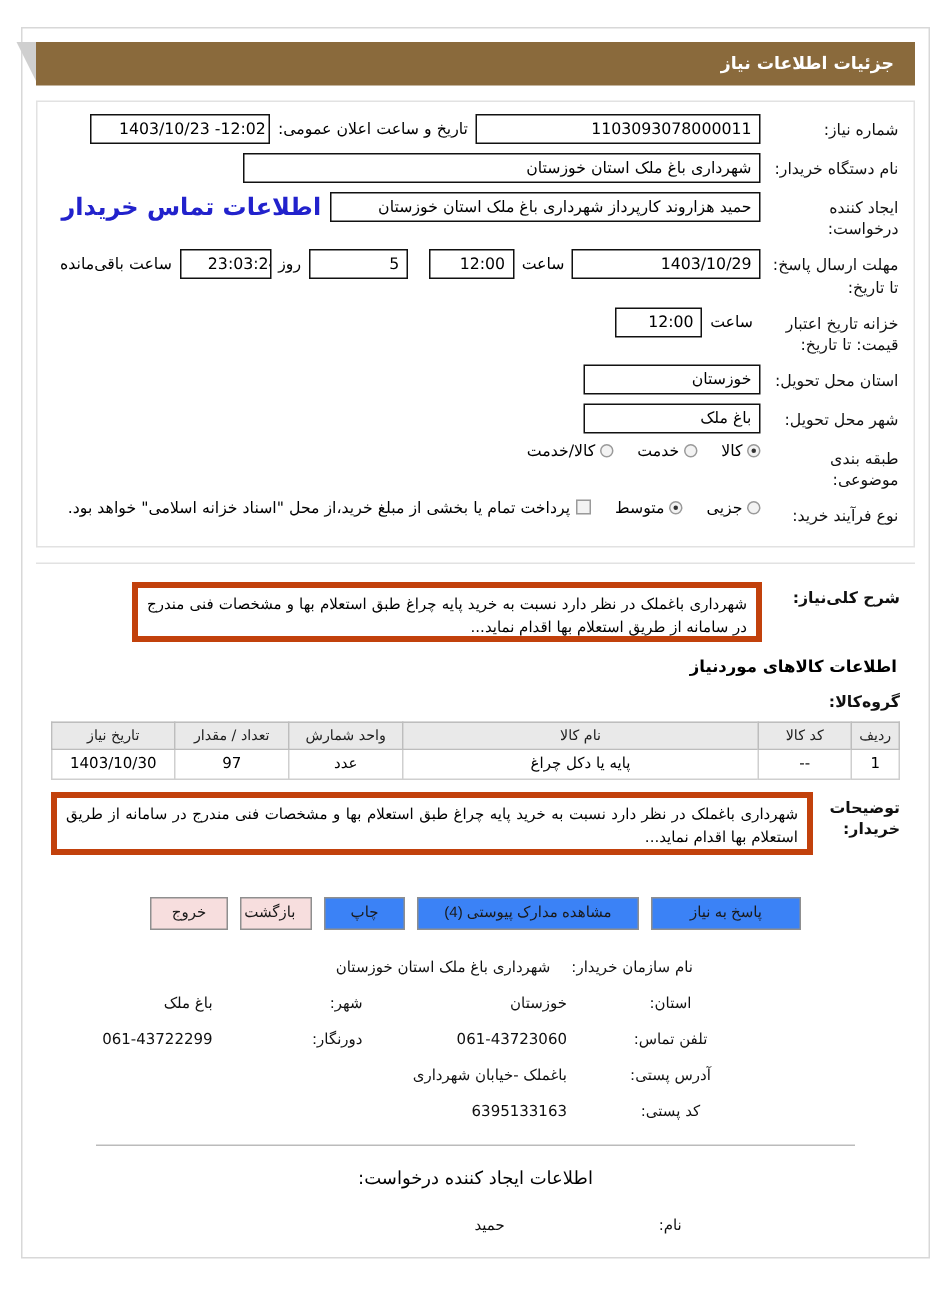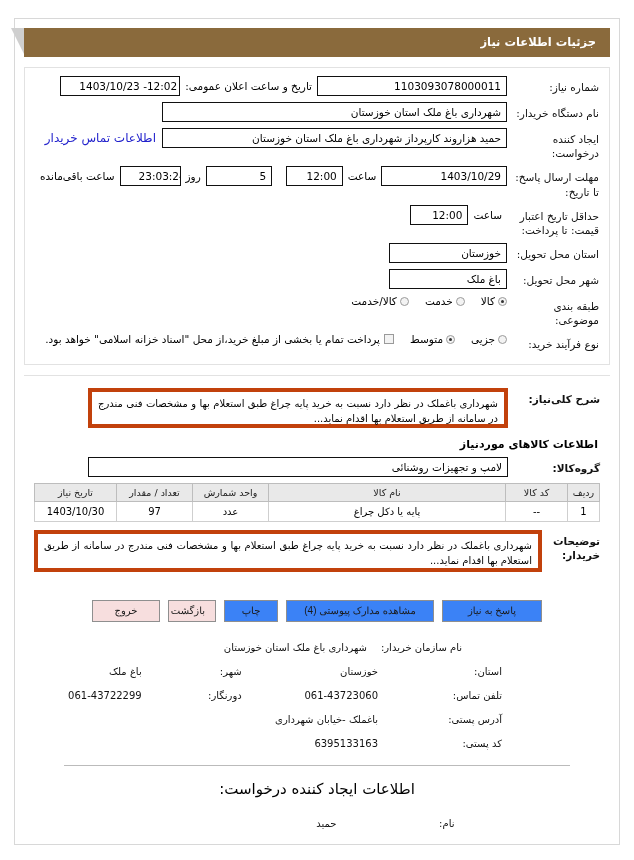--- a/index.html
+++ b/index.html
@@ -98,26 +98,27 @@
   .fbox.center { text-align: right; padding-left: 18px; }
   .inline-label {
     font-size: 10.5px;
     padding: 0 5px;
     white-space: nowrap;
     line-height: 20px;
   }
 
   .link {
     color: #2222cc;
-    font-size: 12px;
+    font-size: 16px;
     text-decoration: none;
     line-height: 20px;
     padding: 0 6px;
     white-space: nowrap;
     cursor: pointer;
+    font-weight: bold;
   }
 
   
   .radio-row { display: flex; align-items: center; font-size: 10.5px; }
   .radio {
     display: inline-block;
     width: 9px; height: 9px;
     border: 1px solid #9a9a9a;
     border-radius: 50%;
     background: #f3f3f3;
@@ -212,42 +213,42 @@
     padding: 6px 0 0 0;
   }
   .crow {
     display: flex;
     font-size: 10px;
     margin-bottom: 13px;
     align-items: baseline;
   }
   .clabel {
     flex: 0 0 auto;
-    text-align: right;
+    text-align: center;
     color: #111;
     white-space: nowrap;
   }
   .cvalue {
     color: #111;
     white-space: nowrap;
   }
   .c-col-a { width: 275px; display: flex; }
   .c-col-a .clabel { width: 110px; }
   .c-col-a .cvalue { padding-right: 14px; }
   .c-col-b { width: 230px; display: flex; }
   .c-col-b .clabel { width: 86px; text-align: right; }
   .c-col-b .cvalue { padding-right: 14px; }
 
   .hr {
     border: none;
     border-top: 1px solid #bbb;
     margin: 16px 40px 14px 40px;
   }
   .requester-title {
-    font-size: 15px;
+    font-size: 12px;
     text-align: center;
     margin-bottom: 20px;
   }
   .rrow {
     display: flex;
     font-size: 10px;
     margin-bottom: 15px;
     justify-content: center;
   }
   .rrow .clabel { width: 100px; text-align: right; }
@@ -304,21 +305,21 @@
         <div class="inline-label">ساعت</div>
         <div class="fbox num center" style="width:58px">12:00</div>
         <div style="width:14px"></div>
         <div class="fbox num" style="width:68px">5</div>
         <div class="inline-label">روز</div>
         <div class="fbox num center" style="width:62px">23:03:24</div>
         <div class="inline-label">ساعت باقی‌مانده</div>
       </div>
 
       <div class="frow">
-        <div class="flabel">حداقل تاریخ اعتبار قیمت: تا پرداخت:</div>
+        <div class="flabel">خزانه تاریخ اعتبار قیمت: تا تاریخ:</div>
         <div class="inline-label">ساعت</div>
         <div class="fbox num center" style="width:58px">12:00</div>
       </div>
 
       <div class="frow">
         <div class="flabel">استان محل تحویل:</div>
         <div class="fbox" style="width:118px">خوزستان</div>
       </div>
 
       <div class="frow">
@@ -361,21 +362,20 @@
     <div class="panel" style="border:none;border-top:1px solid #e2e2e2;padding-top:12px">
       <div class="frow">
         <div class="flabel bold-label">شرح کلی‌نیاز:</div>
         <div class="tbox" style="width:420px;height:40px">شهرداری باغملک در نظر دارد نسبت به خرید پایه چراغ طبق استعلام بها و مشخصات فنی مندرج در سامانه از طریق استعلام بها اقدام نماید...</div>
       </div>
 
       <div class="subhead">اطلاعات کالاهای موردنیاز</div>
 
       <div class="frow">
         <div class="flabel bold-label">گروه‌کالا:</div>
-        <div class="fbox" style="width:420px">لامپ و تجهیزات روشنائی</div>
       </div>
 
       <table class="items">
         <thead>
           <tr>
             <th style="width:32px">ردیف</th>
             <th style="width:62px">کد کالا</th>
             <th>نام کالا</th>
             <th style="width:76px">واحد شمارش</th>
             <th style="width:76px">تعداد / مقدار</th>
@@ -398,21 +398,21 @@
         <div class="flabel bold-label" style="width:58px;flex:0 0 58px">توضیحات خریدار:</div>
         <div class="tbox" style="width:530px;height:42px">شهرداری باغملک در نظر دارد نسبت به خرید پایه چراغ طبق استعلام بها و مشخصات فنی مندرج در سامانه از طریق استعلام بها اقدام نماید...</div>
       </div>
     </div>
 
     <div class="btnbar">
       <button class="btn green" style="width:100px">پاسخ به نیاز</button>
       <button class="btn green" style="width:148px">مشاهده مدارک پیوستی (4)</button>
       <button class="btn green" style="width:54px">چاپ</button>
       <button class="btn pink" style="width:48px">بازگشت</button>
-      <button class="btn pink" style="width:68px">خروج</button>
+      <button class="btn pink" style="width:52px">خروج</button>
     </div>
 
 
     <div class="contact">
 
       <div class="crow" style="padding-right:148px">
         <div class="clabel">نام سازمان خریدار:</div>
         <div class="cvalue" style="padding-right:14px">شهرداری باغ ملک استان خوزستان</div>
       </div>
 

